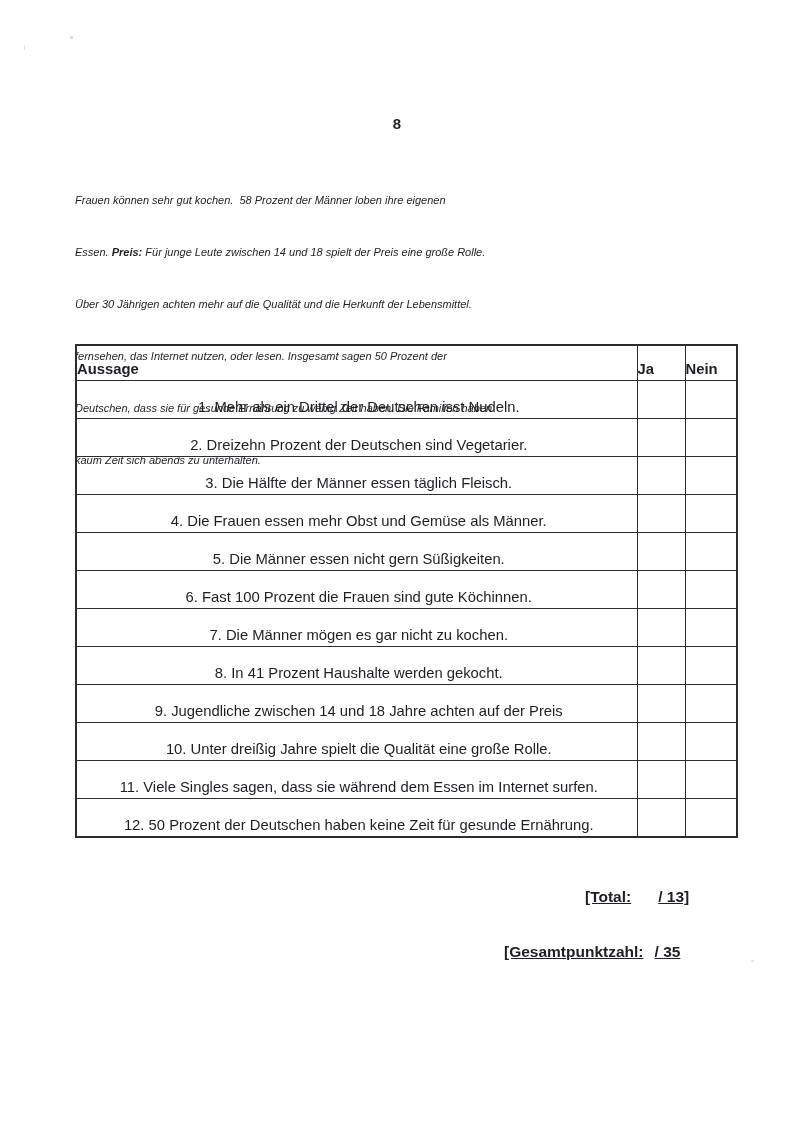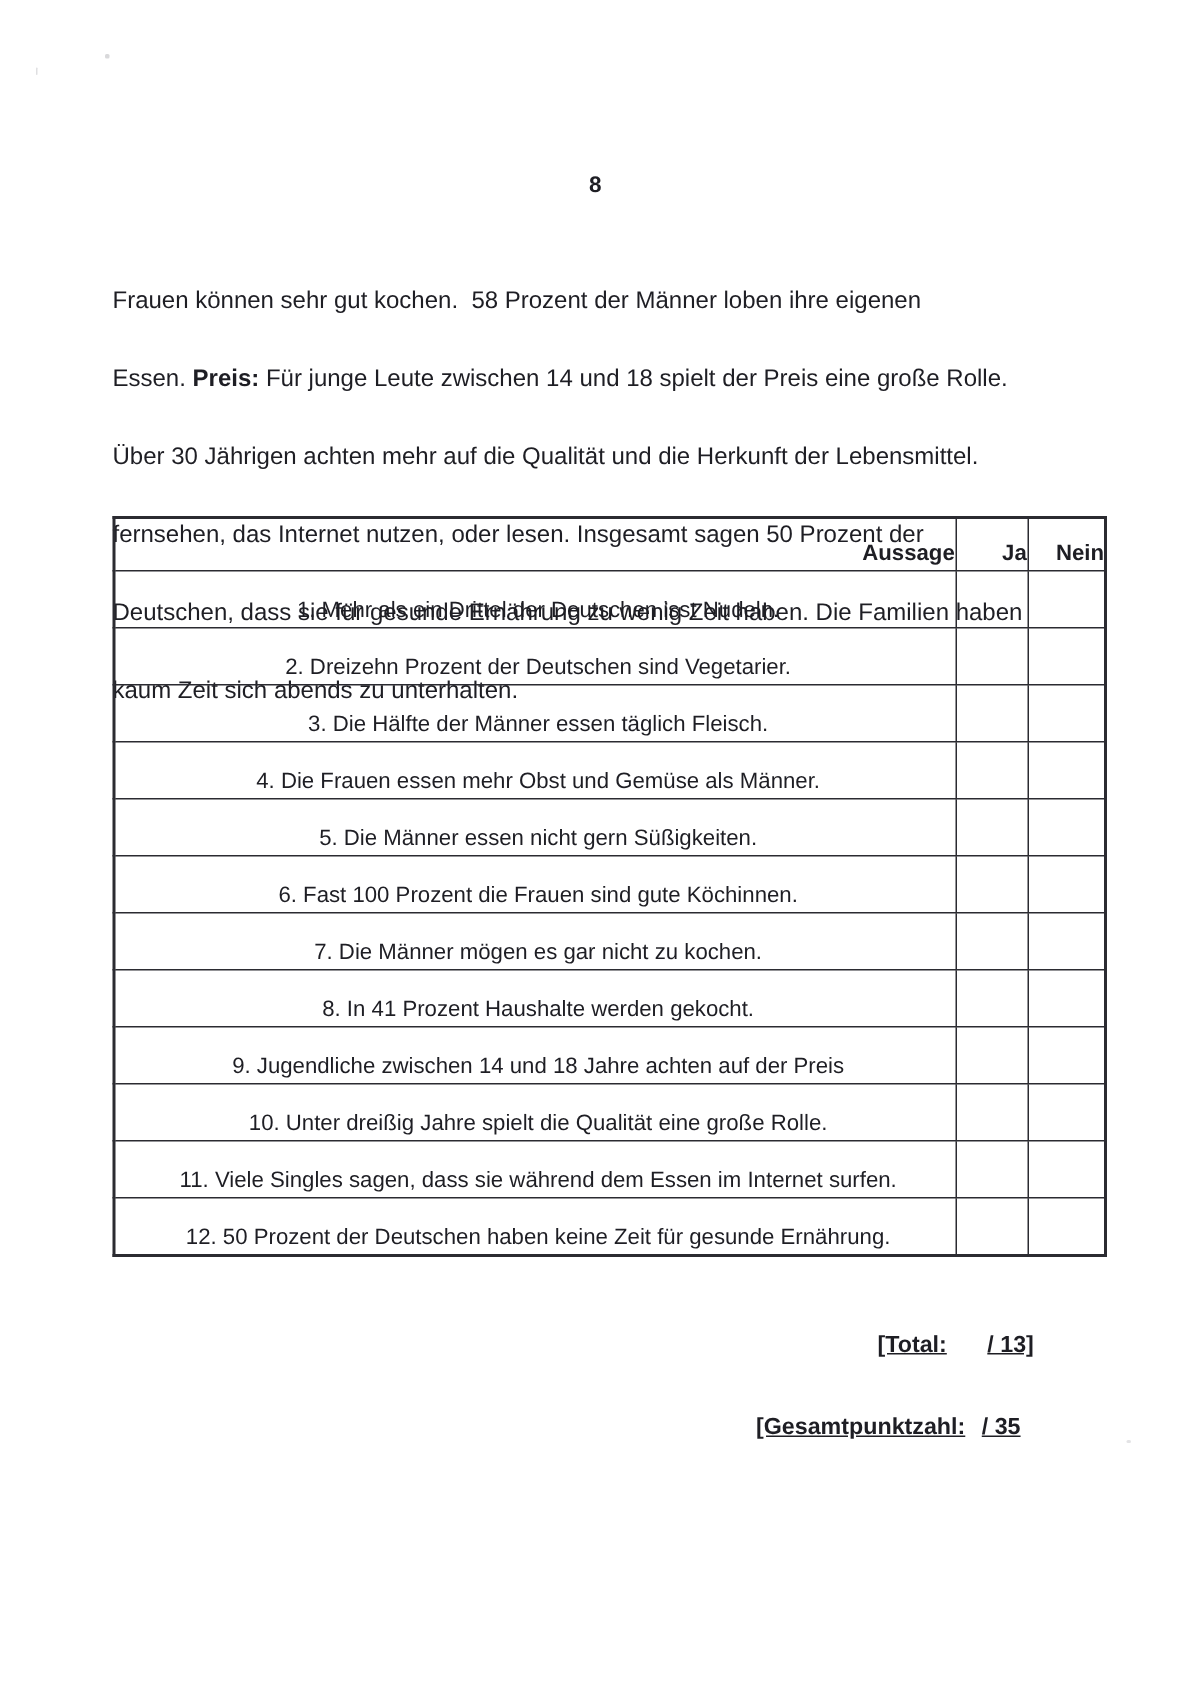--- a/index.html
+++ b/index.html
@@ -24,23 +24,24 @@
     text-align: center;
     font-weight: bold;
     font-size: 15px;
     letter-spacing: 0.2px;
   }
   .paragraph {
     position: absolute;
     left: 75px;
     top: 157px;
     width: 665px;
-    font-size: 16px;
+    font-size: 11px;
     line-height: 17.35px;
     white-space: pre-wrap;
+    font-style: italic;
   }
   .pline b { font-weight: bold; }
 
   table.quiz {
     position: absolute;
     left: 75px;
     top: 344px;
     width: 661px;
     border-collapse: collapse;
     table-layout: fixed;
@@ -52,21 +53,21 @@
     border: 1.4px solid #2b2b31;
     vertical-align: bottom;
     font-size: 14.8px;
     padding: 0 0 3px 0;
     overflow: hidden;
   }
   table.quiz { border: 2px solid #2b2b31; }
   table.quiz th {
     height: 31px;
     font-weight: bold;
-    text-align: right;
+    text-align: left;
   }
   table.quiz td.statement {
     padding-left: 4px;
     text-align: center;
   }
   table.quiz tbody td { height: 34px; }
   
 
   .total-line {
     position: absolute;

